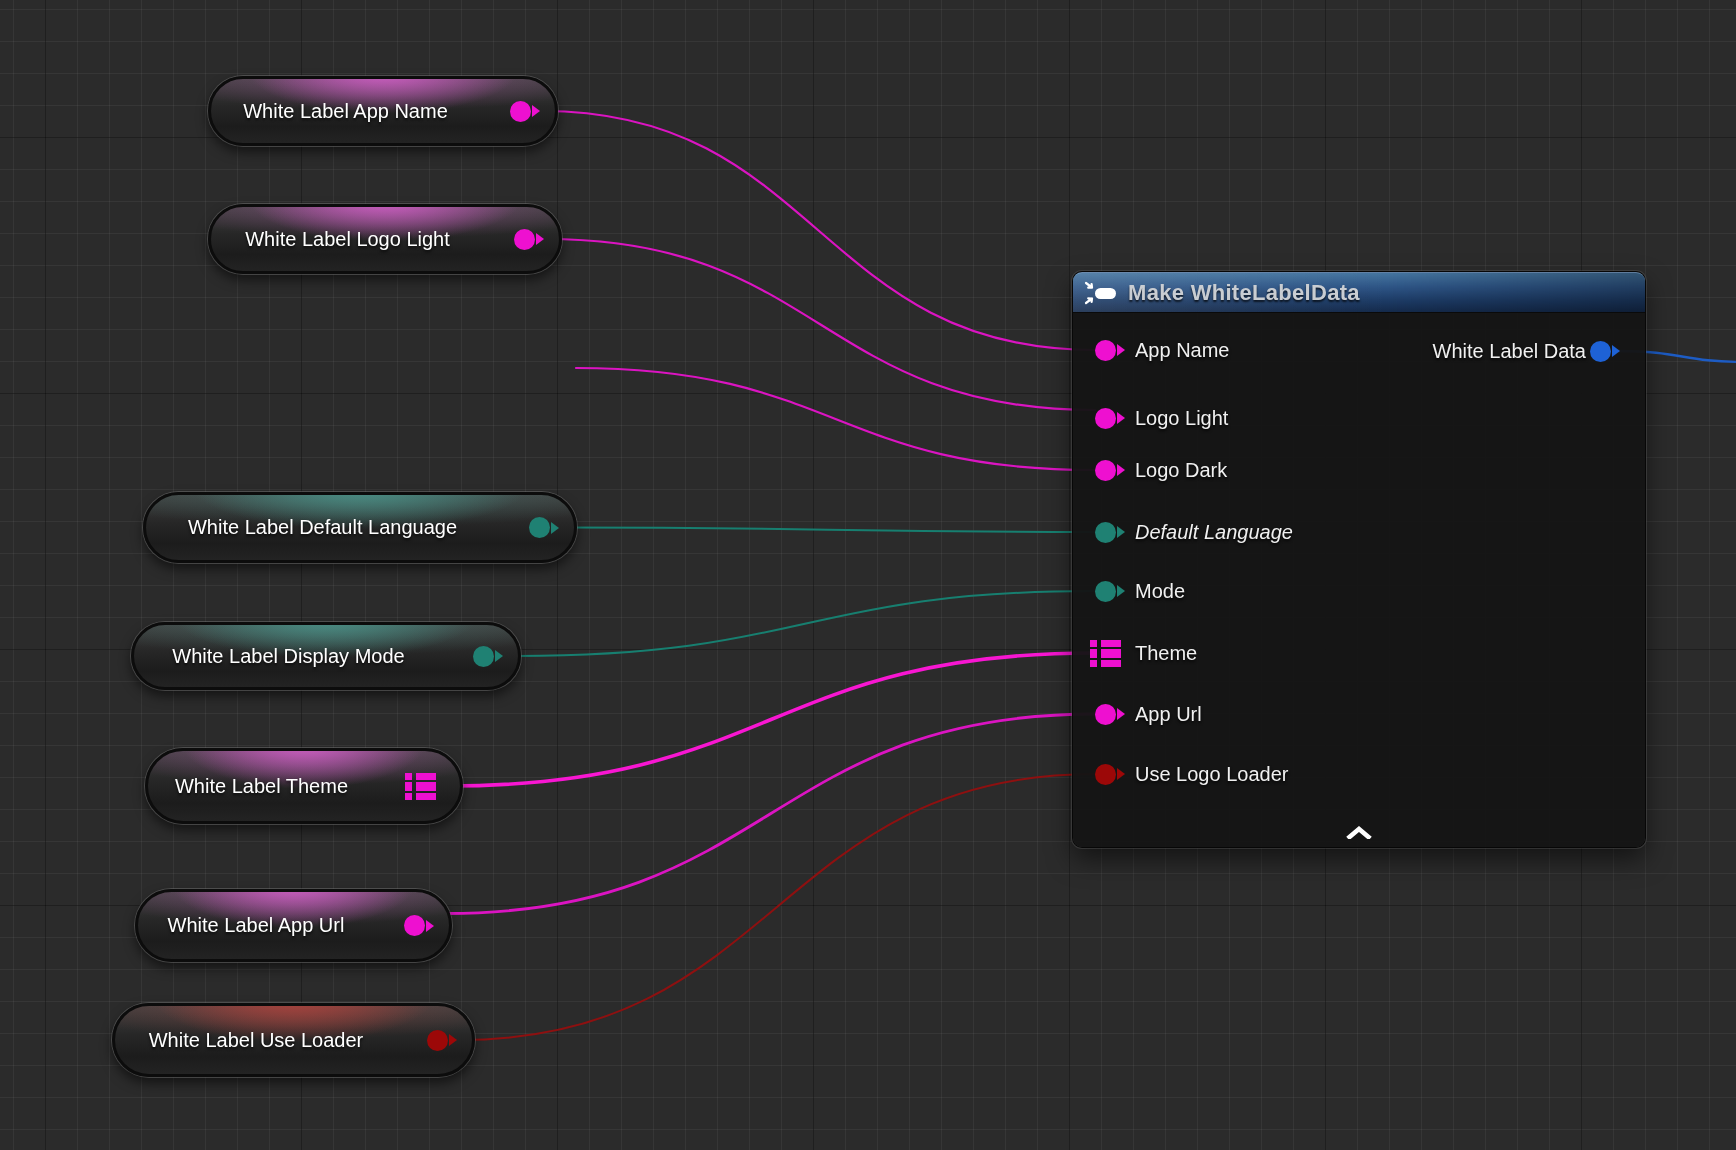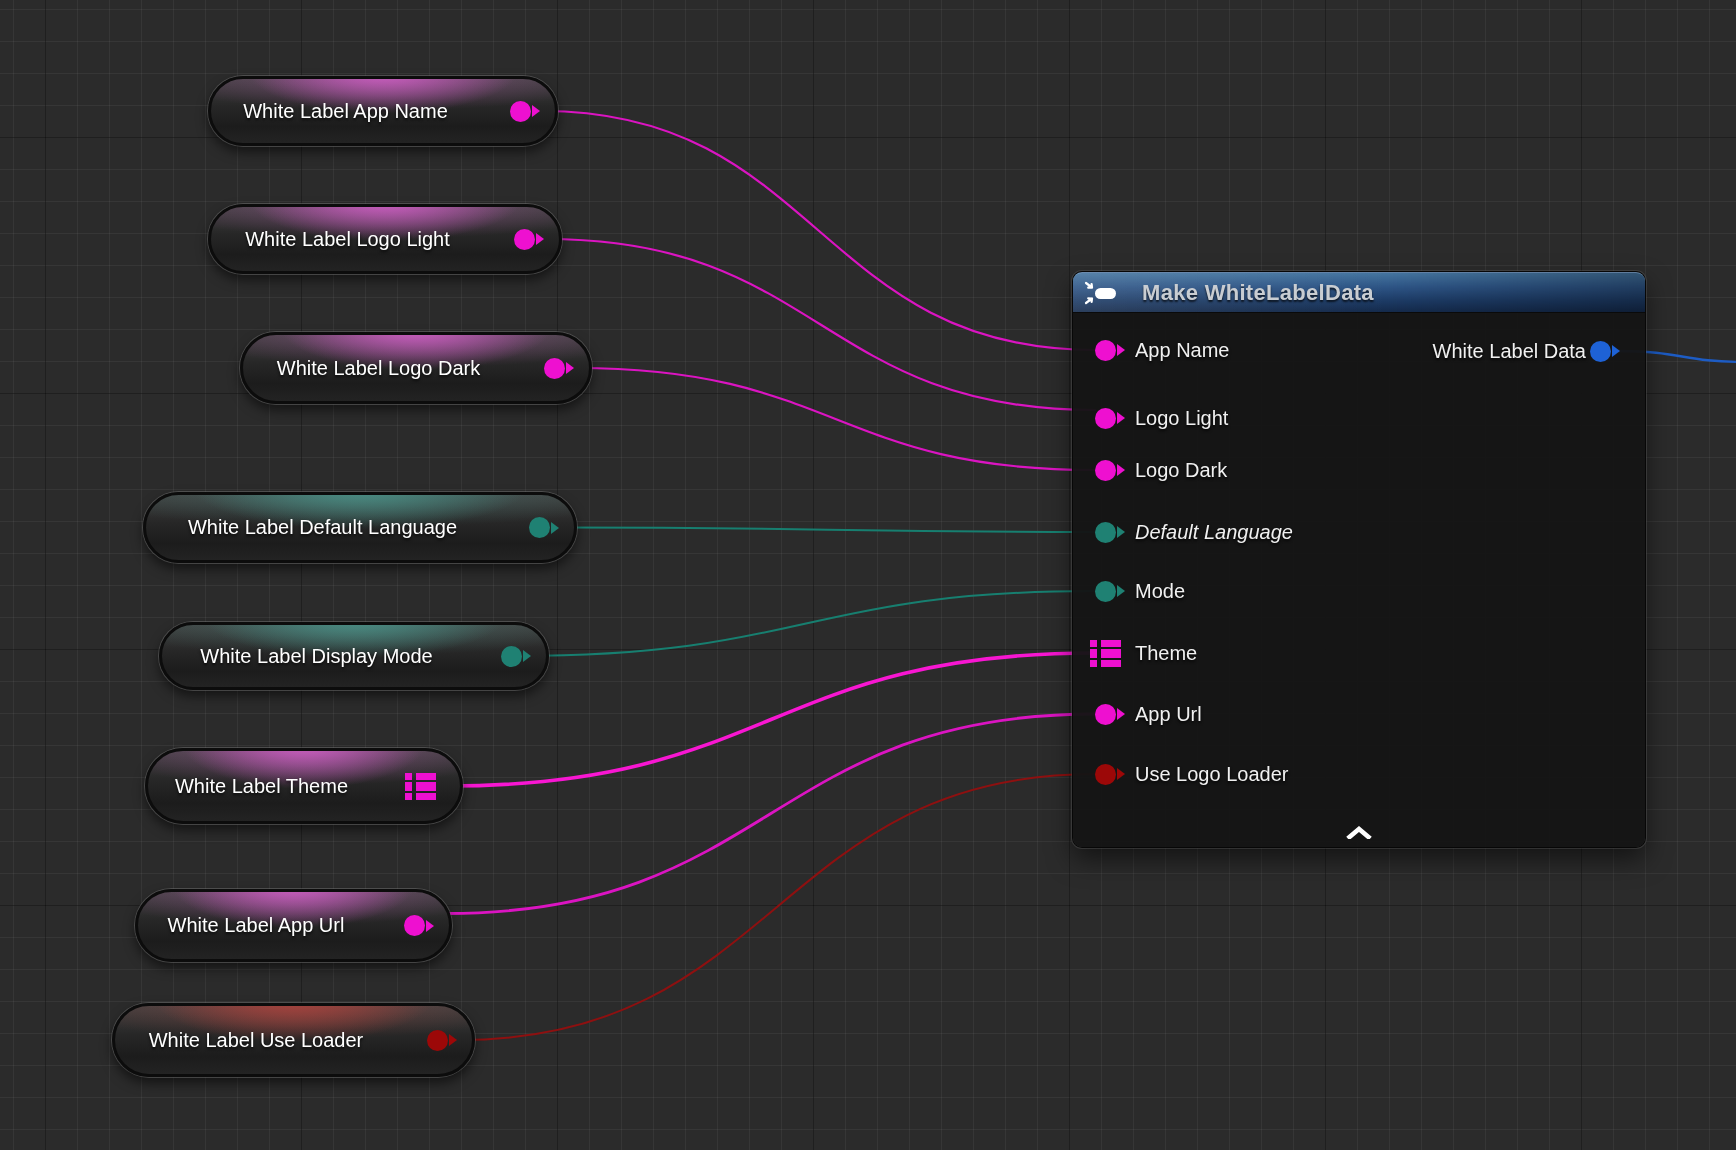--- a/index.html
+++ b/index.html
@@ -50,21 +50,21 @@
   .struct-pin{flex:none; display:block;}
 
   
   .make-node{
     position:absolute; box-sizing:border-box; border-radius:9px;
     background:rgba(21,21,21,0.965);
     box-shadow:0 0 0 1px #070707, 0 0 0 2px rgba(120,120,120,0.28), 0 12px 26px rgba(0,0,0,0.55);
   }
   .mn-header{
     position:absolute; left:0; right:0; top:0; height:41px;
-    display:flex; align-items:center; gap:23px; padding-left:10px;
+    display:flex; align-items:center; gap:9px; padding-left:10px;
     border-radius:9px 9px 0 0; box-sizing:border-box;
     border-top:1px solid rgba(160,200,240,0.55);
     border-bottom:1px solid #0a0a0a;
     background:
       linear-gradient(90deg, rgba(255,255,255,0.10), rgba(255,255,255,0) 55%, rgba(0,0,0,0.28)),
       linear-gradient(180deg,#44749f 0%,#2d5485 36%,#1c3a64 72%,#142a4b 100%);
   }
   .mn-title{
     color:#c9cdd2; font-size:22px; font-weight:bold; letter-spacing:0.3px;
     white-space:nowrap; text-shadow:0 2px 2px rgba(0,0,0,0.7);
@@ -95,29 +95,25 @@
     </svg>
   <div id="node-layer">
       <div class="pill" style="left: 208px; top: 76px; width: 350px; height: 70px; --glow: rgba(214,95,203,0.95); --glow-soft: rgba(214,95,203,0.35);">
         <span class="pill-label">White Label App Name</span>
         <span class="pin" style="--pc: #ee10d0;"></span>
       </div>
       <div class="pill" style="left: 208px; top: 204px; width: 354px; height: 70px; --glow: rgba(214,95,203,0.95); --glow-soft: rgba(214,95,203,0.35);">
         <span class="pill-label">White Label Logo Light</span>
         <span class="pin" style="--pc: #ee10d0;"></span>
       </div>
-      <div class="pill" style="left: 240px; top: 332px; width: 352px; height: 72px; --glow: rgba(214,95,203,0.95); --glow-soft: rgba(214,95,203,0.35);">
-        <span class="pill-label">White Label Logo Dark</span>
-        <span class="pin" style="--pc: #ee10d0;"></span>
-      </div>
       <div class="pill" style="left: 143px; top: 492px; width: 434px; height: 71px; --glow: rgba(74,148,138,0.95); --glow-soft: rgba(74,148,138,0.35);">
         <span class="pill-label">White Label Default Language</span>
         <span class="pin" style="--pc: #1f8173;"></span>
       </div>
-      <div class="pill" style="left: 159px; top: 622px; width: 390px; height: 68px; --glow: rgba(74,148,138,0.95); --glow-soft: rgba(74,148,138,0.35);">
+      <div class="pill" style="left: 131px; top: 622px; width: 390px; height: 68px; --glow: rgba(74,148,138,0.95); --glow-soft: rgba(74,148,138,0.35);">
         <span class="pill-label">White Label Display Mode</span>
         <span class="pin" style="--pc: #1f8173;"></span>
       </div>
       <div class="pill" style="left: 145px; top: 748px; width: 318px; height: 76px; --glow: rgba(214,95,203,0.95); --glow-soft: rgba(214,95,203,0.35);">
         <span class="pill-label">White Label Theme</span>
         <svg class="struct-pin" width="31" height="31" viewBox="0 0 31 31">
           <rect x="0" y="2" width="7" height="7" fill="#ee10d0"></rect>
           <rect x="11" y="2" width="20" height="7" fill="#ee10d0"></rect>
           <rect x="0" y="11" width="7" height="9" fill="#ee10d0"></rect>
           <rect x="11" y="11" width="20" height="9" fill="#ee10d0"></rect>

